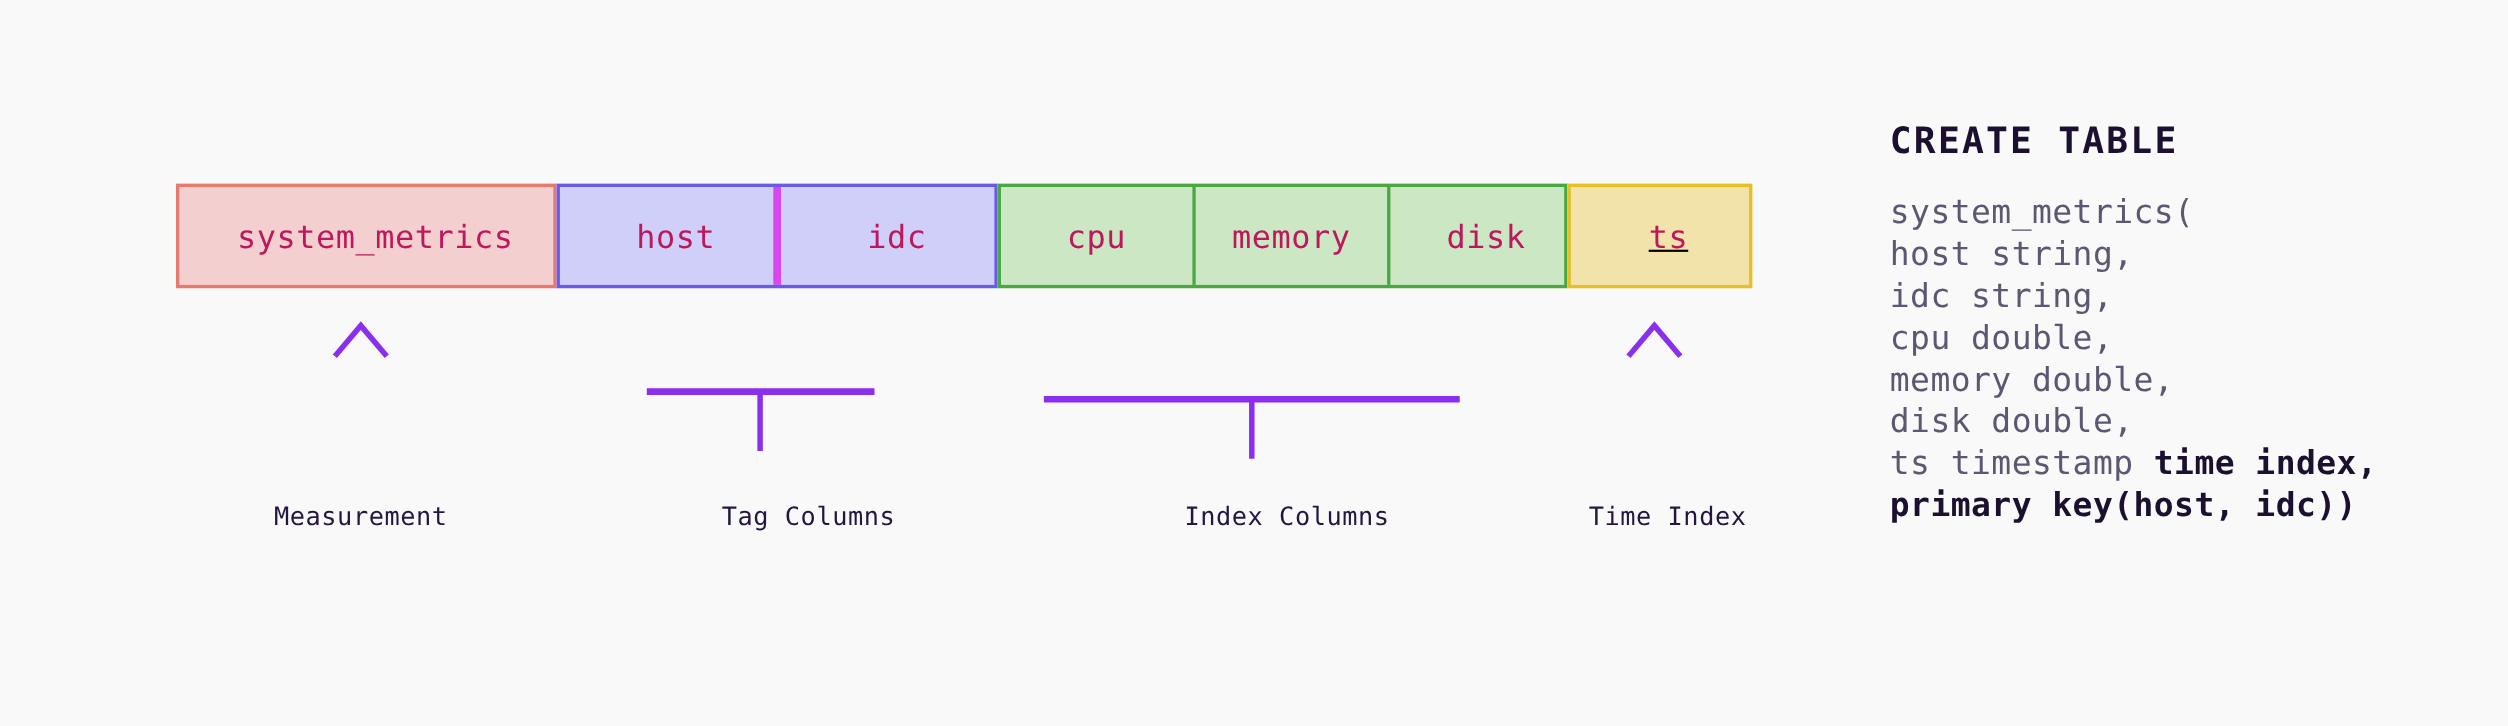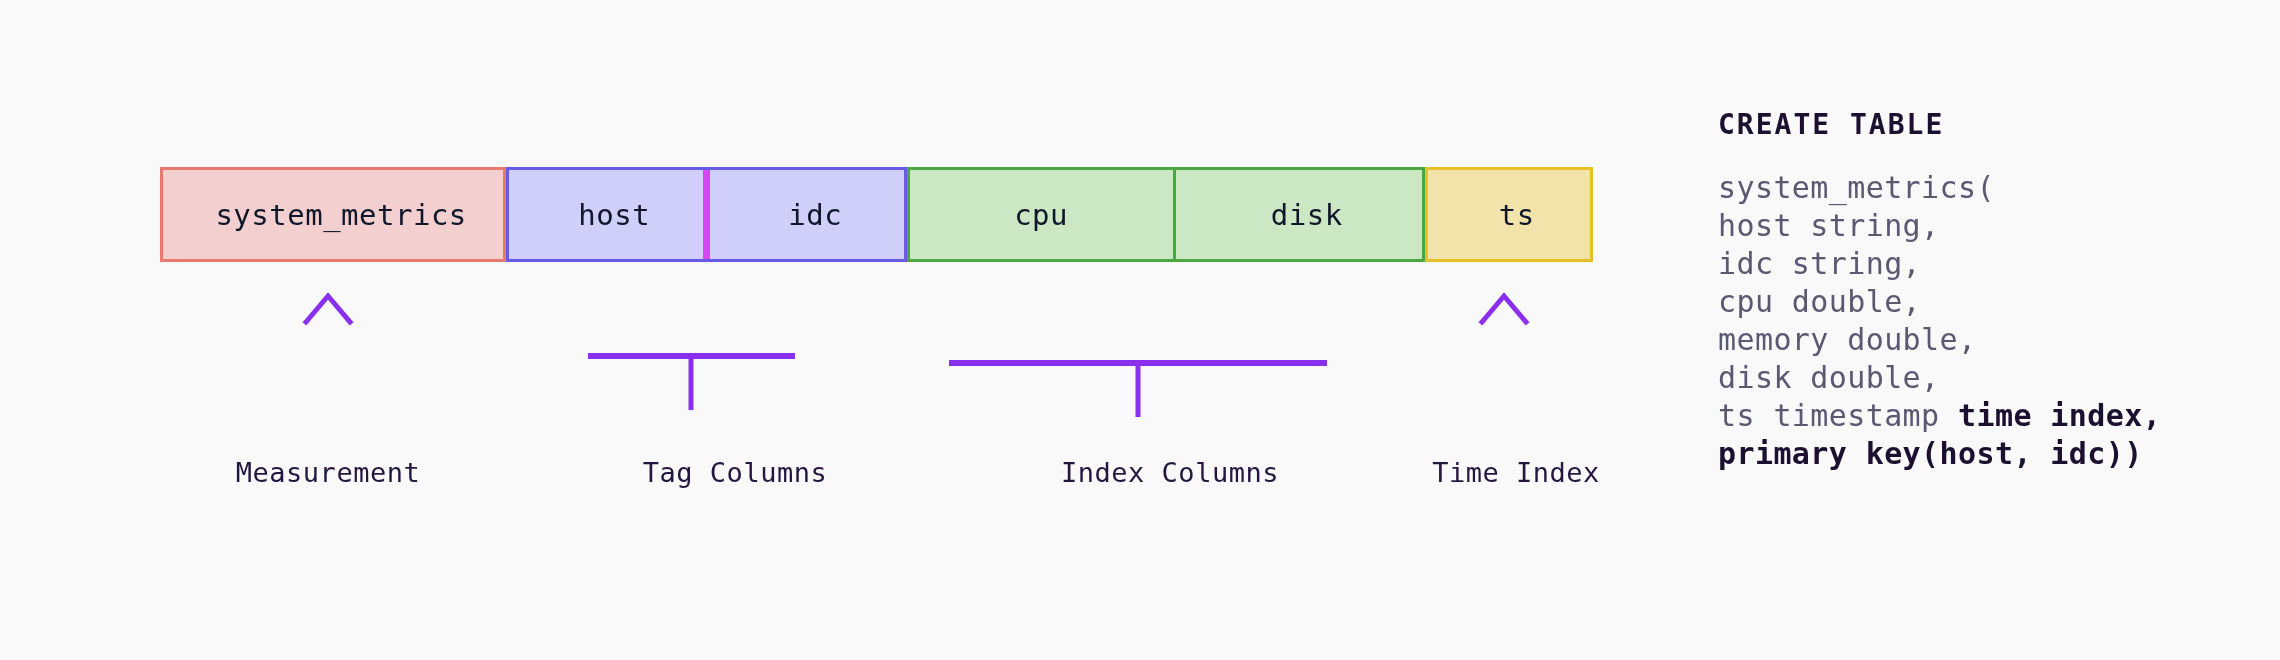--- a/index.html
+++ b/index.html
@@ -47,65 +47,66 @@
   .group-field {
     width: 538px;
     background: #cbe7c4;
     border-color: #4aa843;
     gap: 17px;
   }
   .group-time {
     width: 175px;
     background: #f2e3ab;
     border-color: #e8bf25;
+    text-decoration: underline;
   }
 
   .cell {
     flex: 1 1 0;
     display: flex;
     align-items: center;
     justify-content: center;
     box-sizing: border-box;
     font-size: 29px;
     letter-spacing: 0.5px;
-    color: #0f172a;
+    color: #be185d;
     padding-left: 16px;
   }
   .group-tag .cell + .cell { border-left: 7px solid #d946ef; }
   .group-field .cell + .cell { border-left: 3px solid #4aa843; }
 
   
   #connectors {
     position: absolute;
     left: 0;
     top: 0;
     width: 2280px;
     height: 660px;
     pointer-events: none;
   }
 
   
   .bottom-label {
     position: absolute;
-    font-size: 27px;
+    font-size: 23px;
     color: #241640;
     white-space: nowrap;
     transform: translateX(-50%);
     letter-spacing: 0.5px;
   }
 
   
   #code-panel {
     position: absolute;
     left: 1718px;
     top: 108px;
     width: 520px;
   }
   #code-title {
-    font-size: 28px;
+    font-size: 33px;
     font-weight: bold;
     color: #1b1030;
     letter-spacing: 2px;
     margin: 0 0 28px 0;
     white-space: pre;
   }
   #code-body {
     font-size: 30px;
     line-height: 38px;
     color: #5b5872;
@@ -126,20 +127,21 @@
     <div class="cell">system_metrics</div>
   </div>
 
   <div class="group group-tag">
     <div class="cell">host</div>
     <div class="cell">idc</div>
   </div>
 
   <div class="group group-field">
     <div class="cell">cpu</div>
+    <div class="cell">memory</div>
     <div class="cell">disk</div>
   </div>
 
   <div class="group group-time">
     <div class="cell">ts</div>
   </div>
 
 </div>
 
 <svg id="connectors" width="2280" height="660" viewBox="0 0 2280 660" xmlns="http://www.w3.org/2000/svg">

